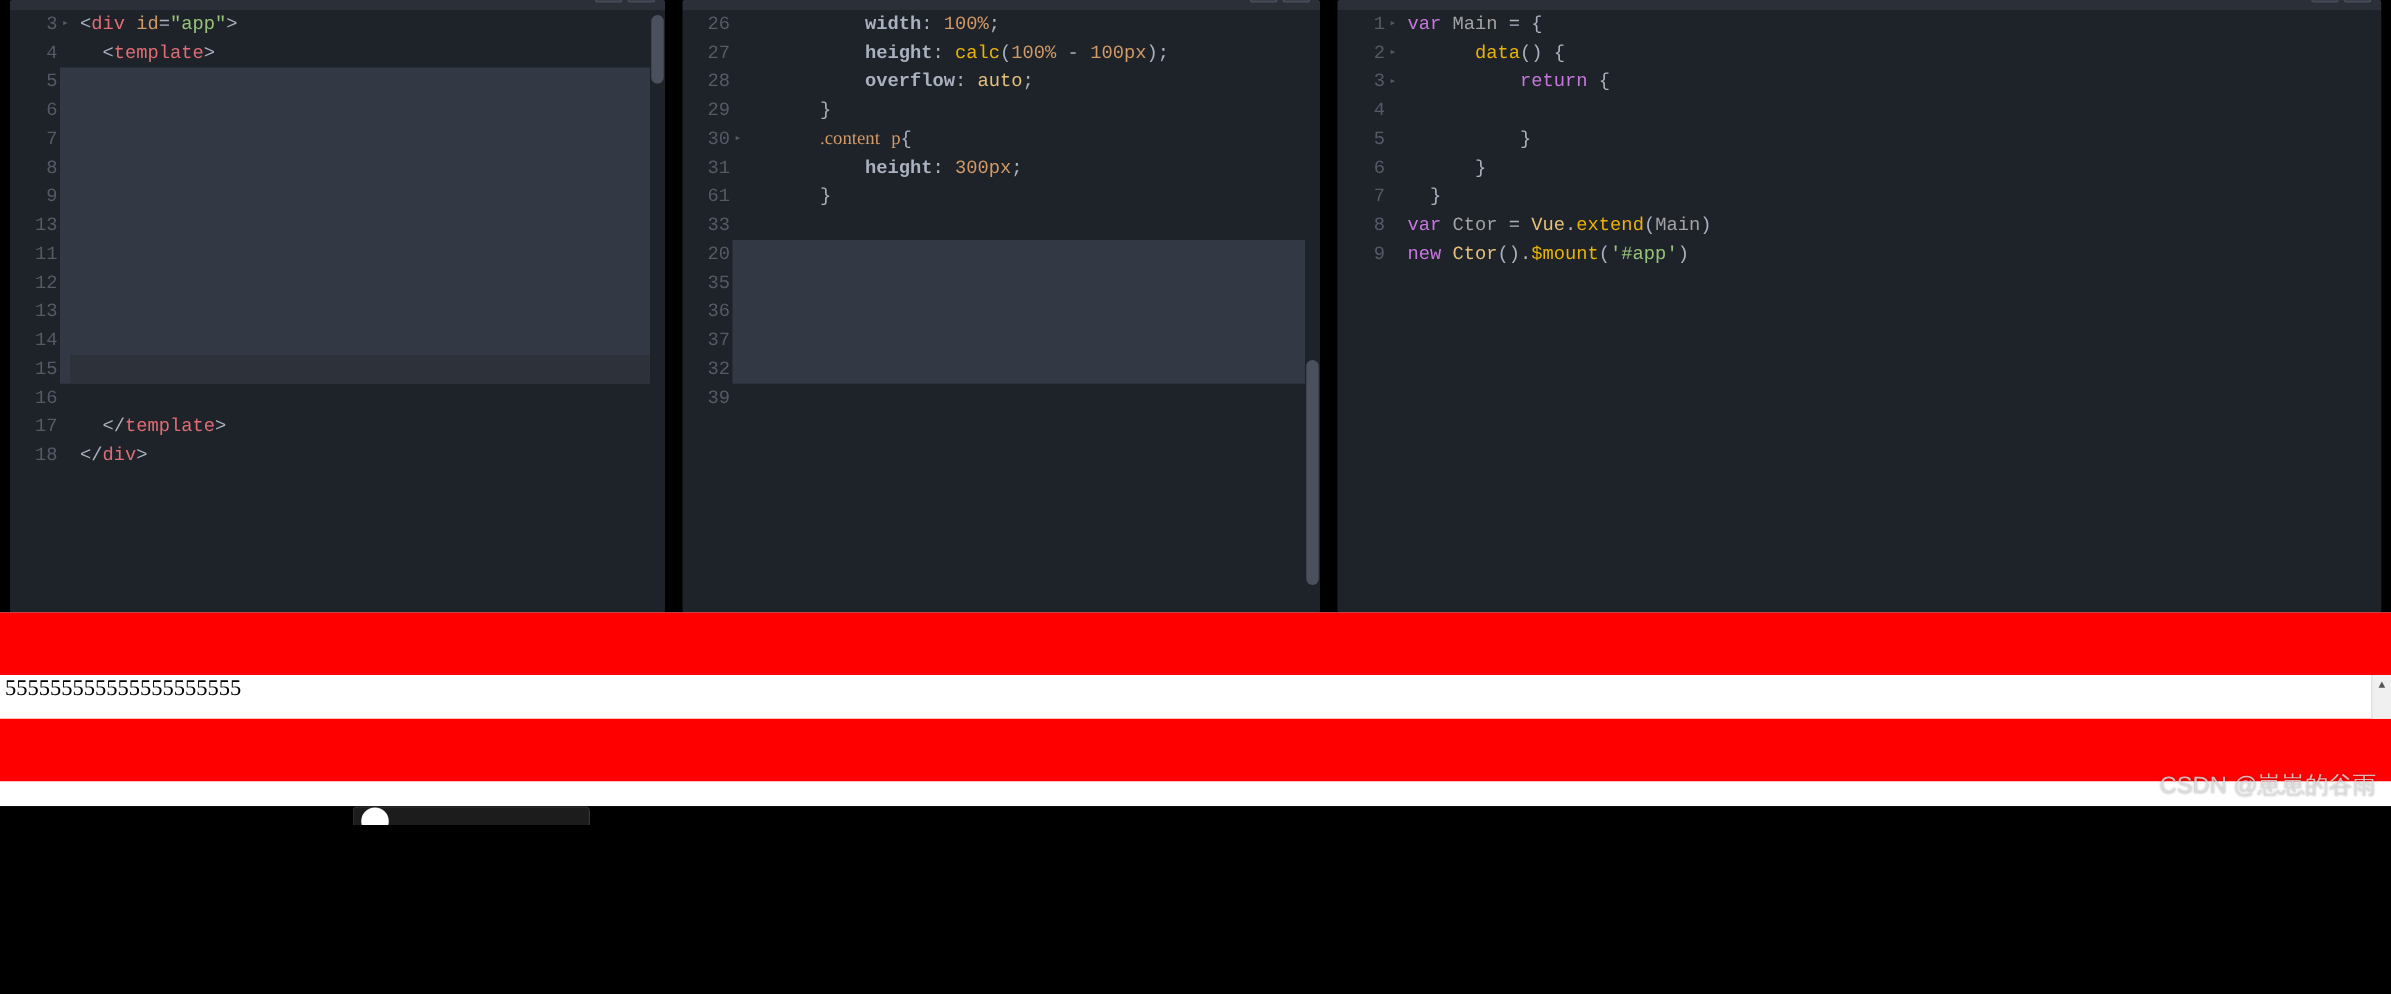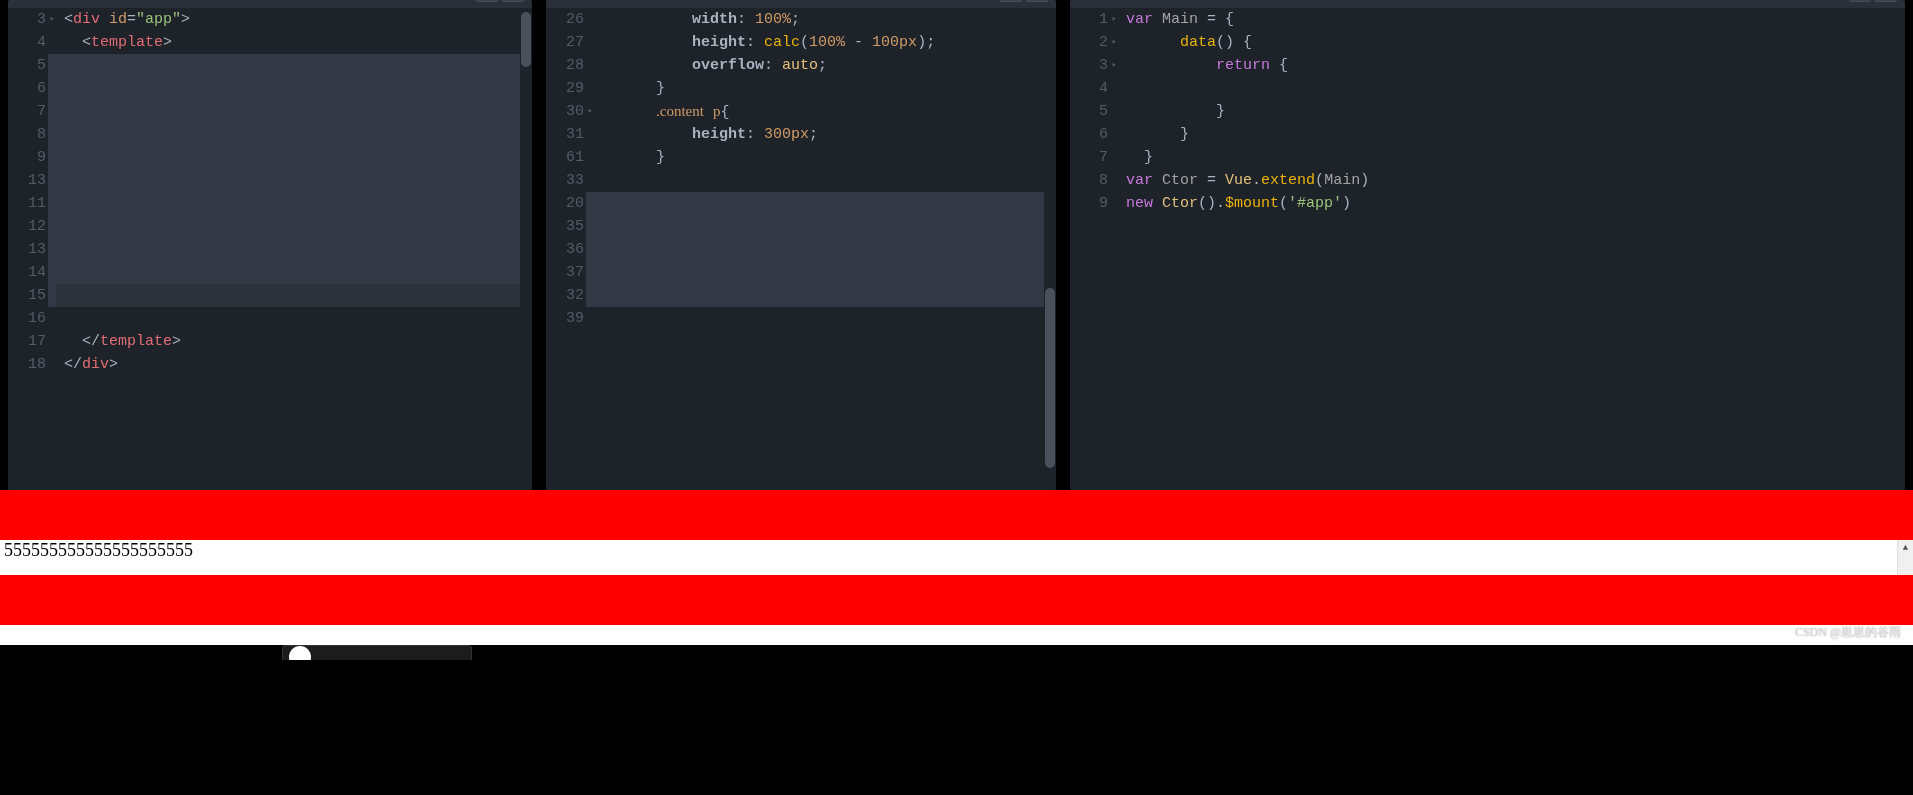--- a/index.html
+++ b/index.html
@@ -151,22 +151,22 @@
     height: 16px;
     display:flex;align-items:center;justify-content:center;
     font-size:9px;color:#555;
   }
 
   .watermark {
     position: absolute;
     right: 12px;
     bottom: 4px;
     color: #d6d6d6;
-    font-family: Liberation Serif, serif;
-    font-size: 12px;
+    font-family: Liberation Sans, sans-serif;
+    font-size: 19px;
     opacity: 0.85;
     text-shadow: 0 0 2px rgba(0,0,0,0.4);
   }
   .bottombar {
     height: 15px;
     background: #000;
     position: relative;
   }
   .bottombar .popup {
     position: absolute;

